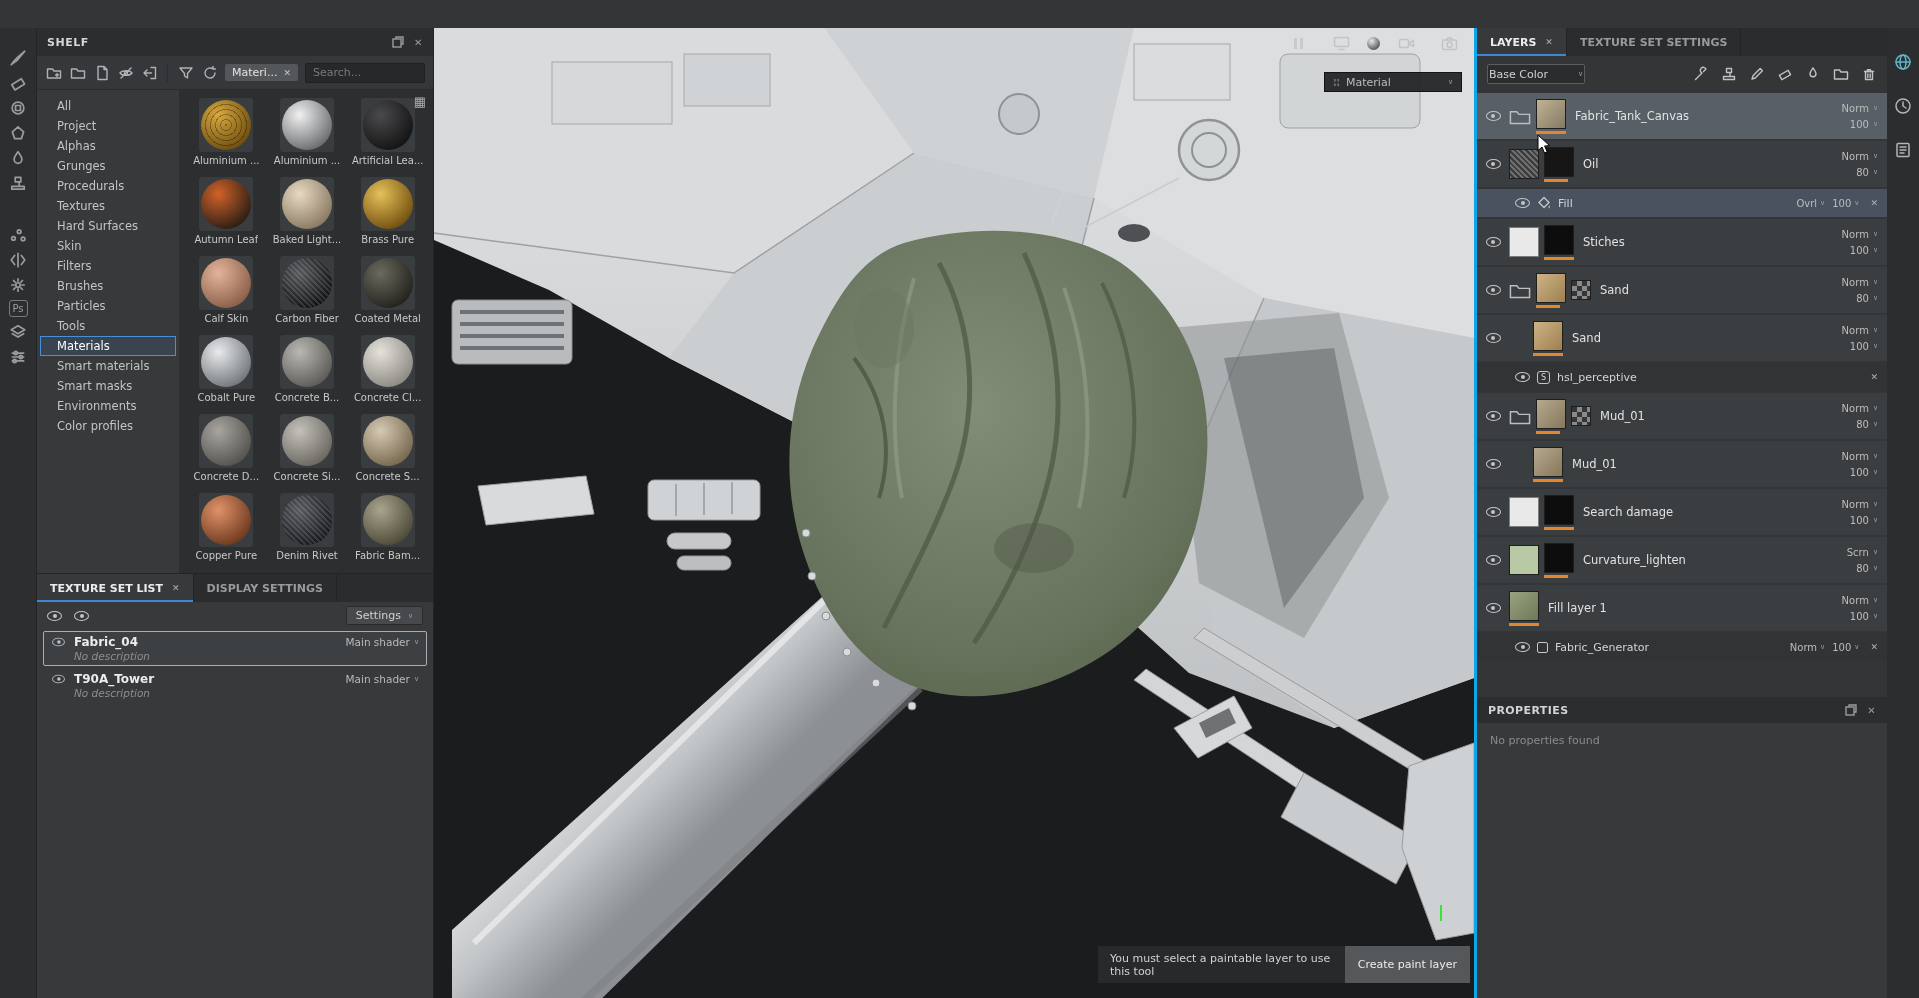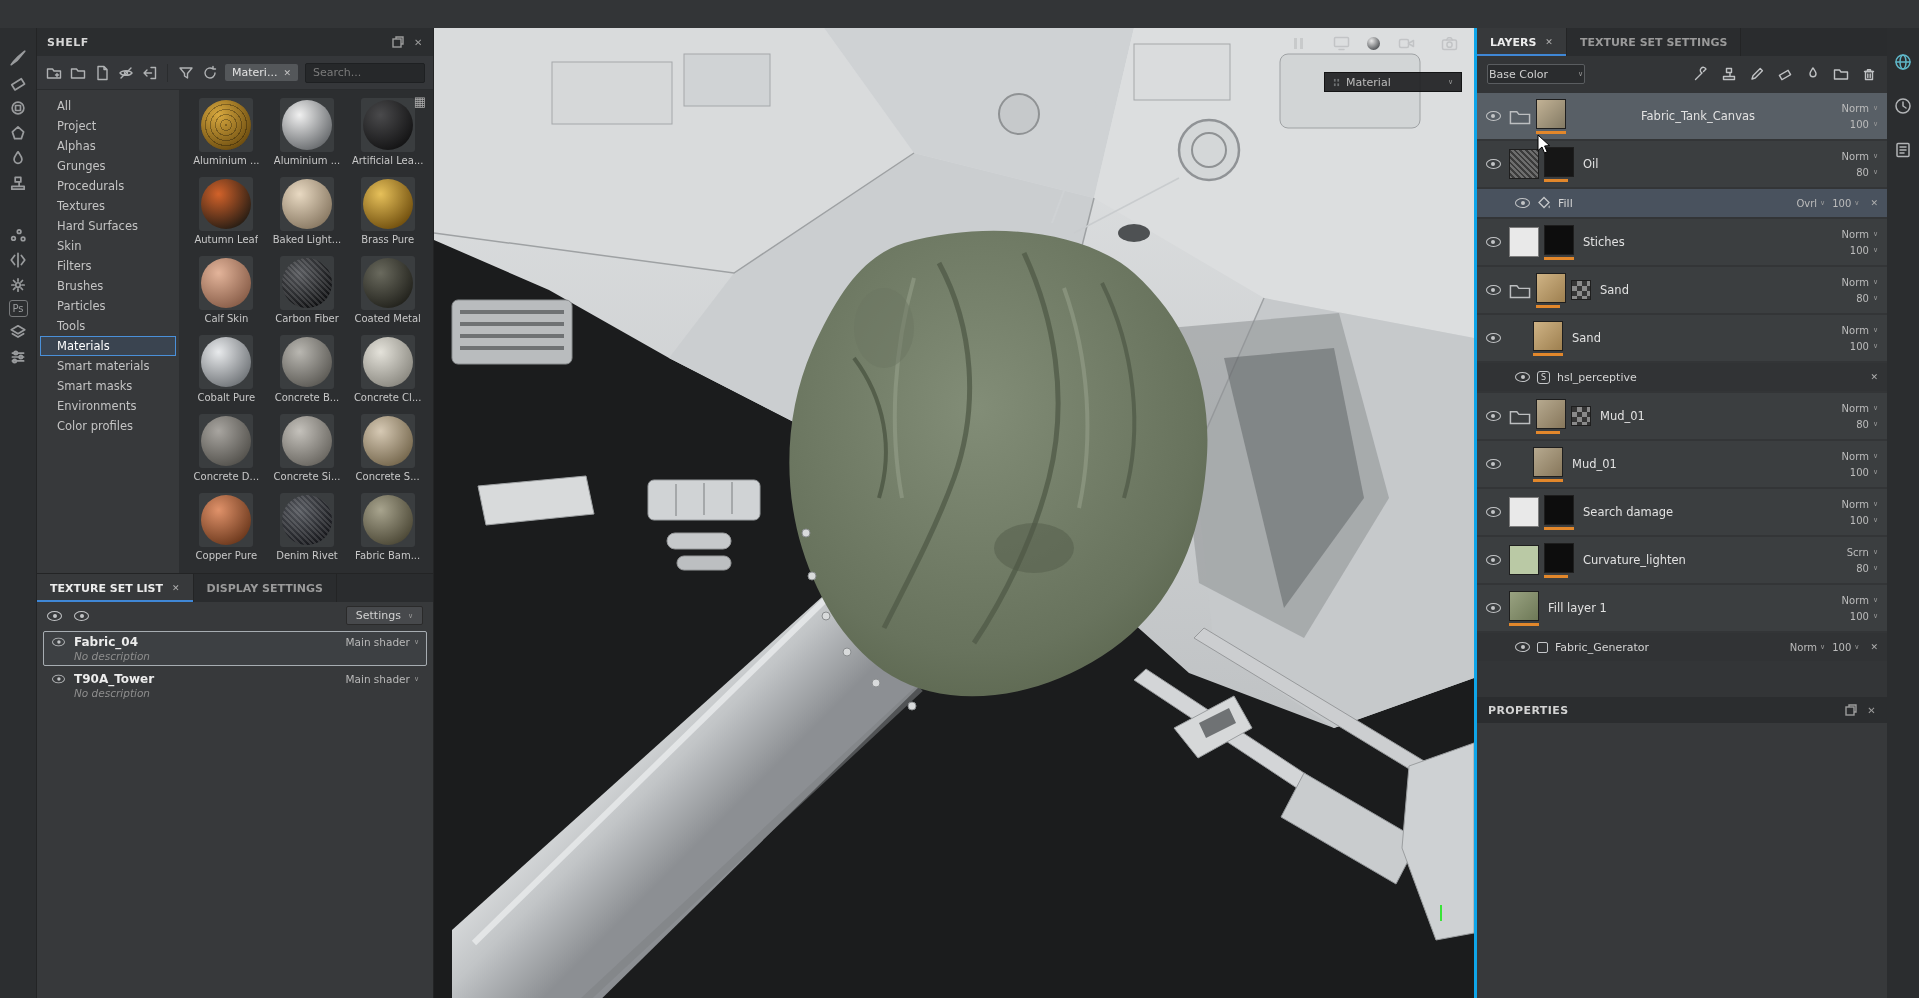--- a/index.html
+++ b/index.html
@@ -106,21 +106,21 @@
     border-left:3px solid #0ea5e9;}
   .rp-toolbar{height:36px;display:flex;align-items:center;padding:0 10px;gap:8px;}
   .channel-select{width:98px;height:20px;background:#2a2c2e;border:1px solid #5a5d60;border-radius:2px;
     font-size:11px;color:#d0d0d0;display:flex;align-items:center;gap:5px;padding:0 1px;}
   .channel-select .sp{flex:1;}
   .rp-icons{margin-left:auto;display:flex;gap:11px;align-items:center;}
   .rp-ic{width:17px;height:17px;display:flex;align-items:center;justify-content:center;}
   .rp-ic svg{width:16px;height:16px;stroke:#c0c2c4;fill:none;stroke-width:1.4;stroke-linecap:round;stroke-linejoin:round;}
   .layers-list{padding-top:1px;}
   .layer-row{height:46px;margin-bottom:2px;background:#3b3e40;display:flex;align-items:center;}
-  .layer-row.selected{background:#585f66;text-align:center;}
+  .layer-row.selected{background:#585f66;}
   .eyecol{width:32px;display:flex;justify-content:center;flex:0 0 auto;}
   .lthumbs{display:flex;align-items:center;gap:5px;}
   .layer-row.ind .lthumbs{margin-left:24px;}
   .thumbwrap{display:flex;flex-direction:column;align-items:flex-start;}
   .thumb{width:30px;height:30px;border:1px solid #1e1e1e;display:inline-block;}
   .obar{height:3px;background:#e2872b;margin-top:2px;display:block;}
   .t-fabric{background:linear-gradient(135deg,#c2b295,#837a64);}
   .t-noise{background:repeating-linear-gradient(45deg,#6d6d6d 0 2px,#3b3b3b 2px 4px);}
   .t-darkmask{background:#161616;}
   .t-white{background:#e9e9e9;border-color:#7c7c7c;}
@@ -609,20 +609,24 @@
 
     <div class="vp-material">
       <span class="grip"></span>
       <span>Material</span>
       <span class="sp"></span>
       <span class="caret">∨</span>
     </div>
 
     <div class="vp-caret"></div>
 
+    <div class="toast">
+      <span class="toast-msg">You must select a paintable layer to use this tool</span>
+      <span class="toast-btn">Create paint layer</span>
+    </div>
   </div>
 
   <div class="rpanel">
     <div class="tabs">
       <div class="tab active">
         <span>LAYERS</span>
         <span class="x">✕</span>
       </div>
       <div class="tab">
         <span>TEXTURE SET SETTINGS</span>
@@ -928,20 +932,21 @@
         <span>PROPERTIES</span>
         <span class="sp"></span>
         <span class="ph-icon">
             <svg viewBox="0 0 12 12">
               <rect x="1" y="3" width="8" height="8"></rect>
               <path d="M4 3 V1 H11 V8 H9"></path>
             </svg>
           </span>
         <span class="ph-icon">✕</span>
       </div>
+      <div class="props-empty">No properties found</div>
     </div>
   </div>
 
   <div class="fr-strip">
     <span class="fr-ic">
         <svg viewBox="0 0 18 18" stroke="#5fb7c9">
           <circle cx="9" cy="9" r="7"></circle>
           <ellipse cx="9" cy="9" rx="3" ry="7"></ellipse>
           <path d="M2 9 H16"></path>
         </svg>

